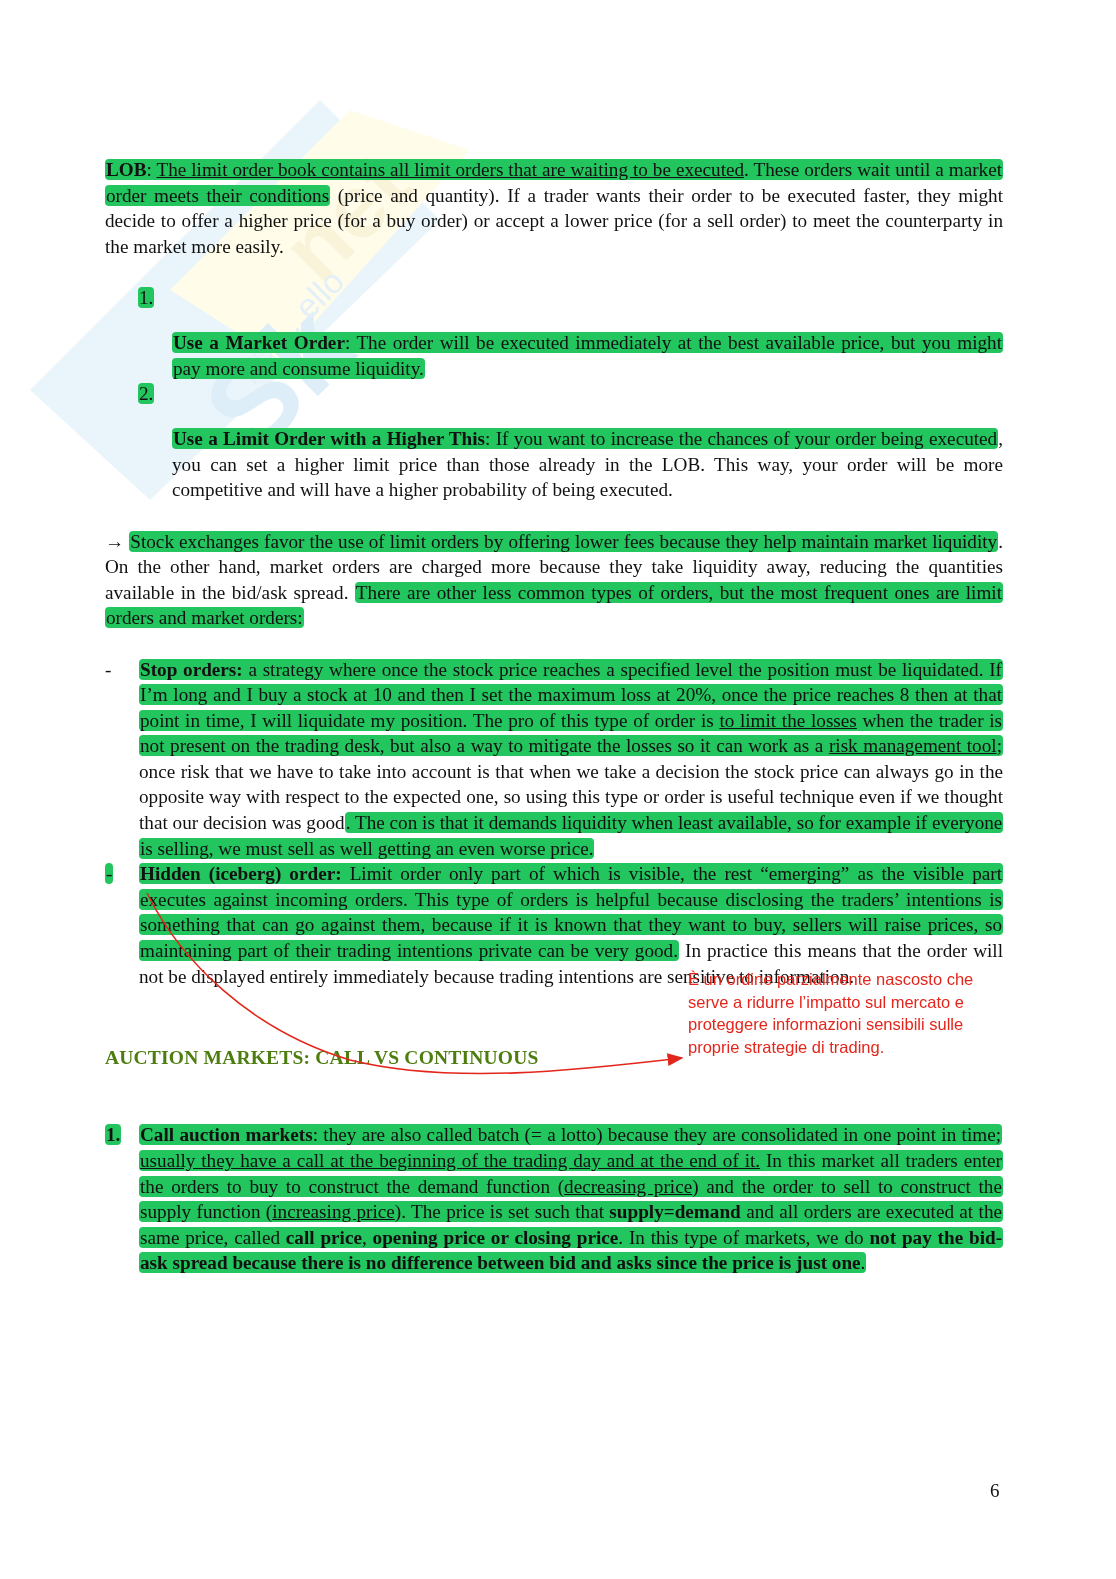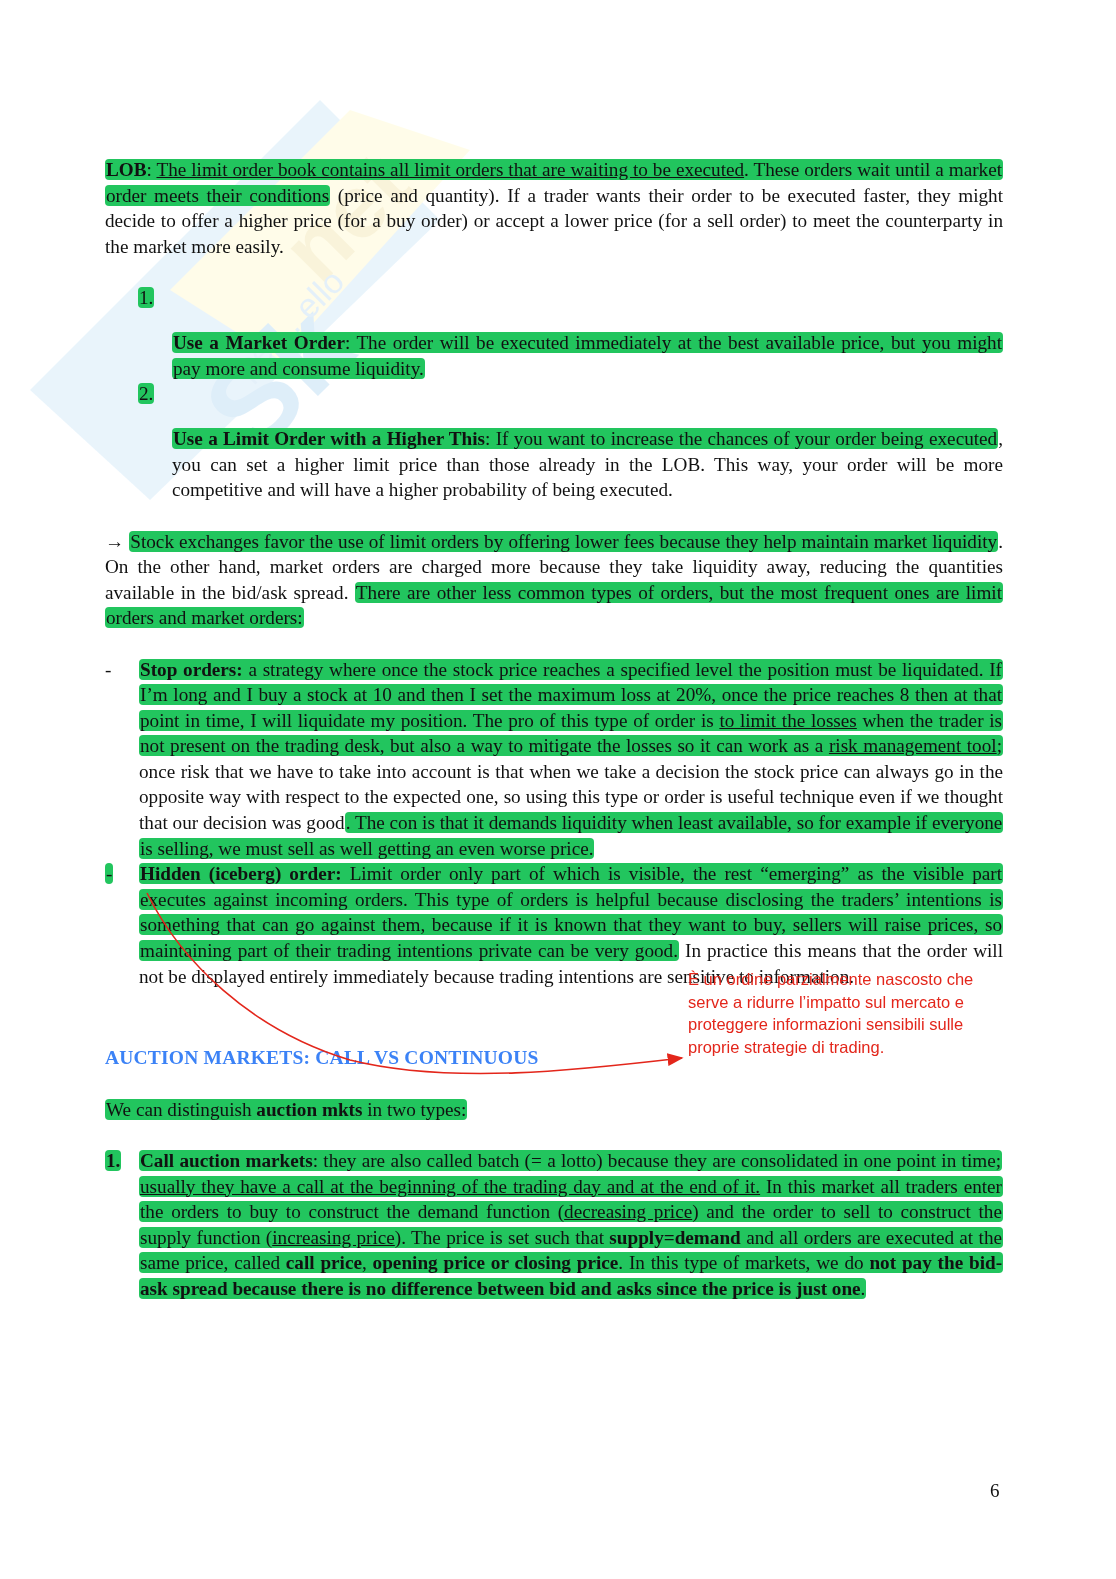--- a/index.html
+++ b/index.html
@@ -11,21 +11,21 @@
   .hl { background: #22c55e; border-radius: 4px; box-decoration-break: clone; -webkit-box-decoration-break: clone; padding: 0 1px; }
   .u { text-decoration: underline; }
   b { font-weight: bold; }
   .gap { height: 25.6px; }
   .li { display: flex; }
   .li .num { width: 34px; flex: 0 0 34px; padding-left: 33px; }
   .li .body { flex: 1; text-align: justify; margin-top: 45px; }
   .dash { display: flex; }
   .dash .mark { width: 34px; flex: 0 0 34px; }
   .dash .body { flex: 1; text-align: justify; }
-  .heading { color: #3b82f6; font-weight: bold; font-size: 19.5px; letter-spacing: 0.2px; margin: 0; }
+  .heading { color: #4d7c0f; font-weight: bold; font-size: 19.5px; letter-spacing: 0.2px; margin: 0; }
   .nli { display: flex; }
   .nli .num { width: 34px; flex: 0 0 34px; font-weight: bold; }
   .nli .body { flex: 1; text-align: justify; }
   .annot { position: absolute; left: 688px; top: 968px; width: 300px; font-family: "Liberation Sans", "DejaVu Sans", sans-serif;
            color: #e3261b; font-size: 16.5px; line-height: 22.5px; }
   .arrow { position: absolute; left: 0; top: 0; width: 1116px; height: 1579px; pointer-events: none; }
   .pagenum { position: absolute; left: 990px; top: 1480px; font-size: 19px; }
 </style>
 </head>
 <body>
@@ -70,21 +70,20 @@
     <div class="mark"><span class="hl">-</span></div>
     <div class="body"><span class="hl"><b>Hidden (iceberg) order:</b><span> Limit order only part of which is visible, the rest “emerging” as the visible part executes against incoming orders. This type of orders is helpful because disclosing the traders’ intentions is something that can go against them, because if it is known that they want to buy, sellers will raise prices, so maintaining part of their trading intentions private can be very good.</span></span><span> In practice this means that the order will not be displayed entirely immediately because trading intentions are sensitive to information.</span></div>
   </div>
 
   <div style="height:56px"></div>
 
   <p class="heading">AUCTION MARKETS: CALL VS CONTINUOUS</p>
 
   <div style="height:26px"></div>
 
-  <p class="p"><span class="hl"><span>We can distinguish </span><b>auction mkts</b><span> in two types:</span></span></p>
 
   <div class="gap"></div>
 
   <div class="nli">
     <div class="num"><span class="hl">1.</span></div>
     <div class="body"><span class="hl"><b>Call auction markets</b><span>: they are also called batch (= a lotto) because they are consolidated in one point in time; </span><span class="u">usually they have a call at the beginning of the trading day and at the end of it.</span><span> In this market all traders enter the orders to buy to construct the demand function (</span><span class="u">decreasing price</span><span>) and the order to sell to construct the supply function (</span><span class="u">increasing price</span><span>).  The price is set such that </span><b>supply=demand</b><span> and all orders are executed at the same price, called </span><b>call price</b><span>, </span><b>opening price or closing price</b><span>. In this type of markets, we do </span><b>not pay the bid-ask spread because there is no difference between bid and asks since the price is just one</b><span>.</span></span></div>
   </div>
 </div>
 
 <svg class="arrow">

